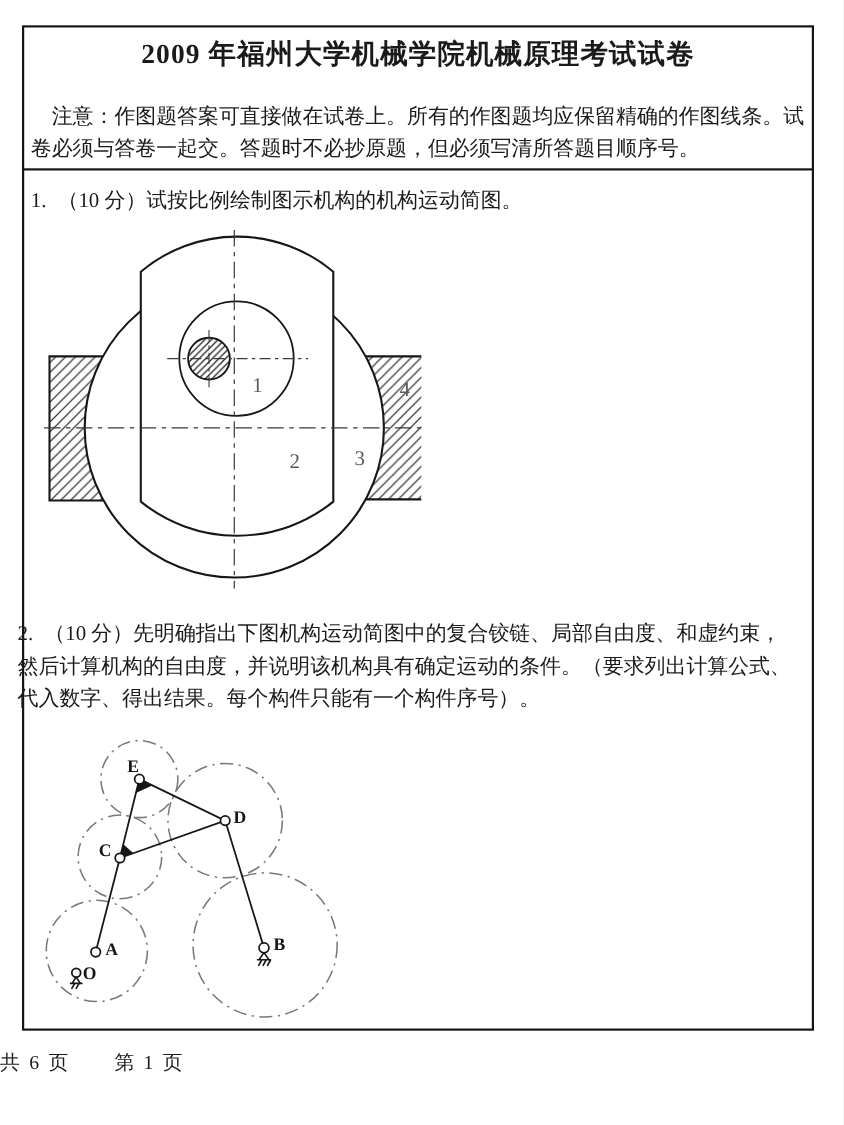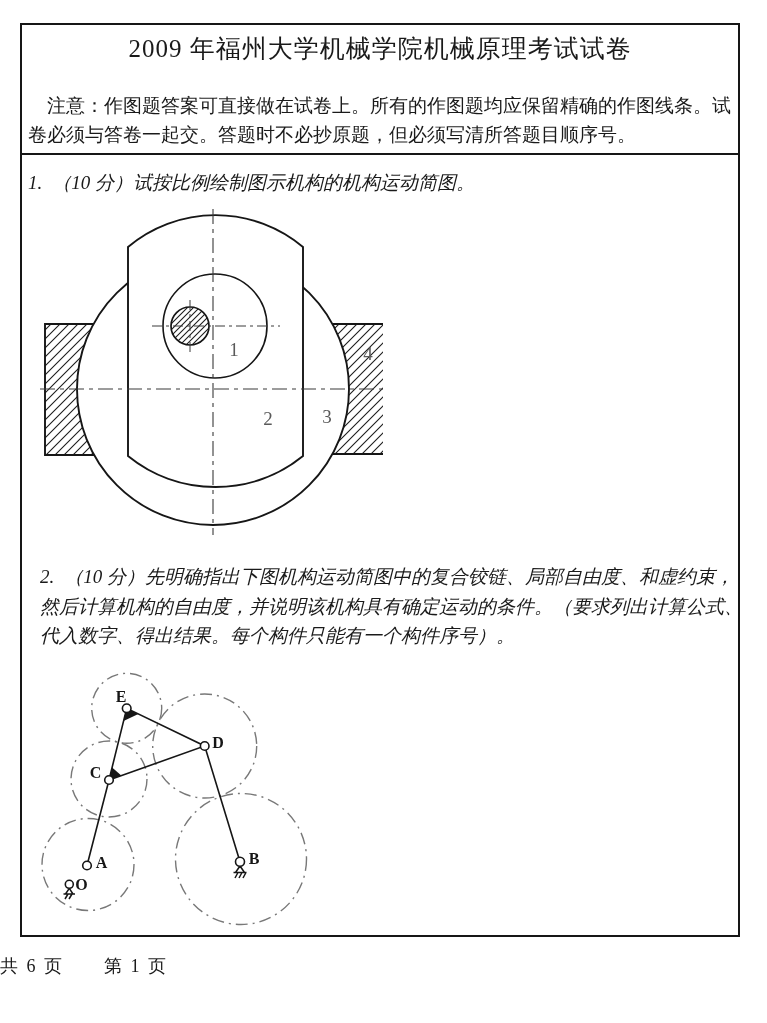--- a/index.html
+++ b/index.html
@@ -11,31 +11,31 @@
   .page-box {
     position:absolute; left:20px; top:23px; width:720px; height:914px;
     border:2px solid #161616; box-sizing:border-box;
   }
   .divider {
     position:absolute; left:20px; top:153px; width:720px; height:0;
     border-top:2px solid #161616;
   }
   .title {
     position:absolute; left:20px; top:32px; width:720px; margin:0;
-    text-align:center; font-size:25px; font-weight:normal; letter-spacing:1px;
+    text-align:center; font-size:25px; font-weight:bold; letter-spacing:1px;
   }
   .notice {
     position:absolute; left:28px; top:93px; width:704px; margin:0;
     font-size:19px; line-height:29px; text-indent:1em;font-family:Liberation Mono, monospace;
   }
   .q-text {
-    position:absolute; margin:0; font-size:19px; line-height:29.5px;font-style:italic;
+    position:absolute; margin:0; font-size:19px; line-height:29.5px;
   }
   .q1 { left:28px; top:168px; width:700px; }
-  .q2 { left:40px; top:562px; width:707px; }
+  .q2 { left:16px; top:562px; width:707px; }
   .q-label { margin-right:10px; }
   .fig1 { position:absolute; left:40px; top:209px; width:350px; height:330px; }
   .fig2 { position:absolute; left:30px; top:660px; width:300px; height:272px; }
   .footer {
     position:absolute; left:0; top:954px; width:767px; margin:0;
     text-align:left; font-size:18px; letter-spacing:2px;
   }
   
   .solid  { stroke:#161616; stroke-width:1.9; fill:none; }
   .solid-thin { stroke:#161616; stroke-width:1.6; fill:none; }

